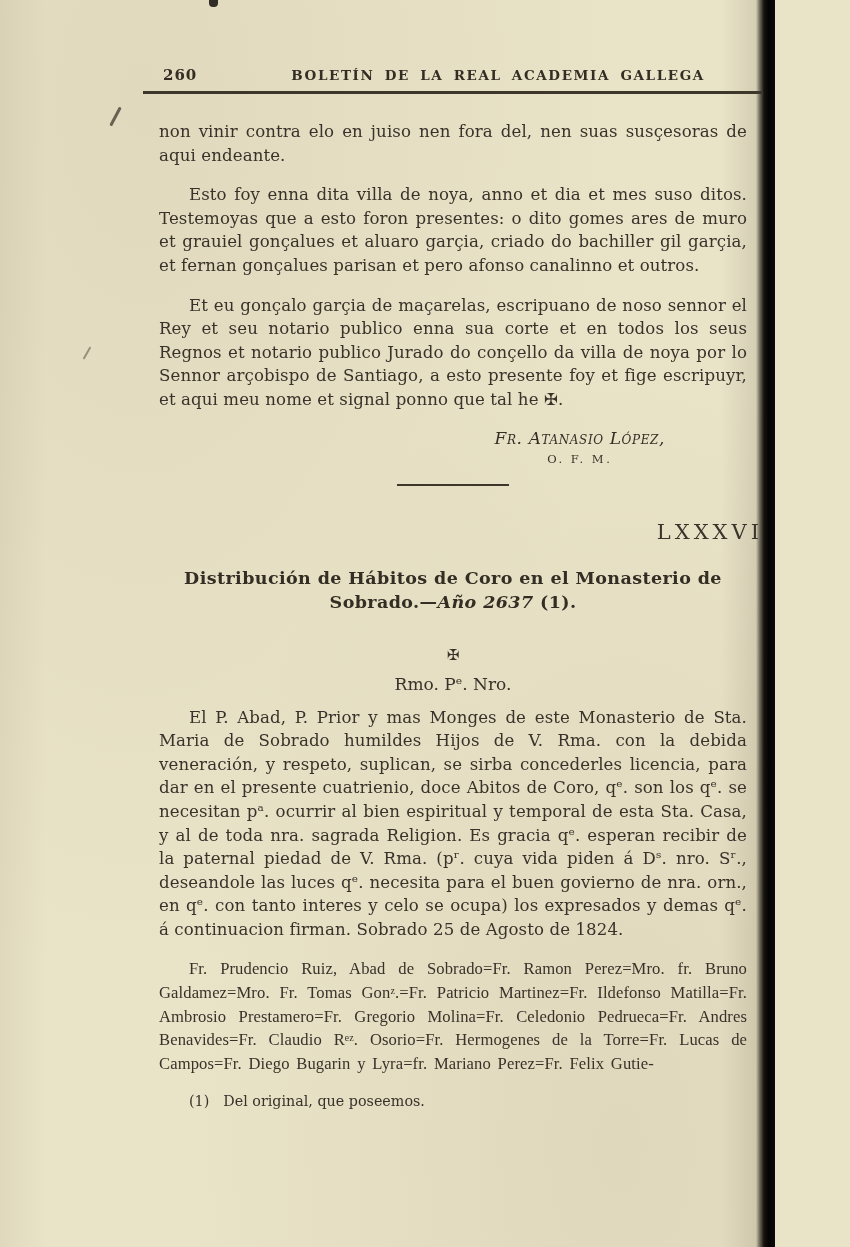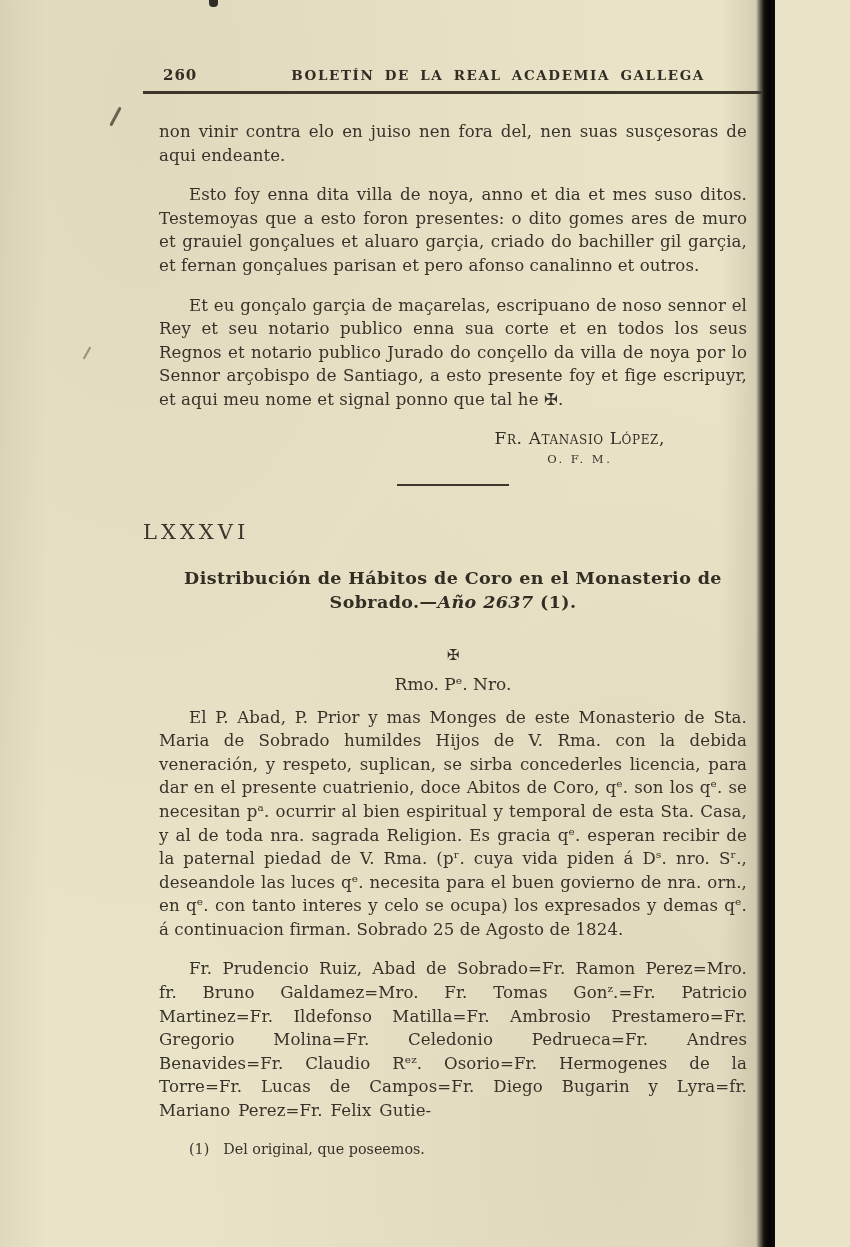--- a/index.html
+++ b/index.html
@@ -48,40 +48,40 @@
   .header-rule { border: 0; border-top: 3px solid #3c362b; margin: 7px 0 0 0; }
 
   .body-text {
     font-size: 16.6px; line-height: 23.6px;
     text-align: justify; margin: 16px; letter-spacing: 0.1px;
   }
   .first-para { margin-top: 26px; }
   .indent { text-indent: 30px; }
 
   .signature-block { width: max-content; margin: 8px 98px 0 auto; text-align: center; }
-  .signature-name { font-variant: small-caps; font-size: 17px; letter-spacing: 0.6px; color: #342e25; }
+  .signature-name { font-variant: small-caps; font-size: 17px; letter-spacing: 0.6px; color: #342e25; font-style: italic; }
   .signature-order { font-size: 11.5px; letter-spacing: 2.5px; margin-top: 4px; }
 
   .section-divider { width: 112px; border: 0; border-top: 2px solid #3c362b; margin: 18px auto 0 auto; }
 
-  .section-number { text-align: left; font-size: 21px; letter-spacing: 4px; margin-top: 34px; color: #3a342b; }
+  .section-number { text-align: right; font-size: 21px; letter-spacing: 4px; margin-top: 34px; color: #3a342b; }
 
   .section-title {
     text-align: center; font-weight: bold; font-size: 17.5px;
     line-height: 24px; margin: 22px 0 8px 0; letter-spacing: 0.4px; color: #332d24;
   }
   .section-title .it { font-style: italic; }
 
   .cross-ornament { text-align: center; font-size: 15px; margin-top: 32px;
     font-family: "DejaVu Sans", sans-serif; }
 
   .salutation { text-align: center; font-size: 17px; margin-top: 10px; }
 
   .petition { margin-top: 12px; }
-  .signatories { word-spacing: 2.5px; }
+  .signatories { word-spacing: 2.5px; font-family: Liberation Serif, serif; }
 
   .footnote { margin-top: 18px; font-size: 14.3px; padding-left: 46px; }
   .footnote-marker { margin-right: 14px; }
 </style>
 </head>
 <body>
 
 <div class="page">
 
   <div class="spine"></div>

